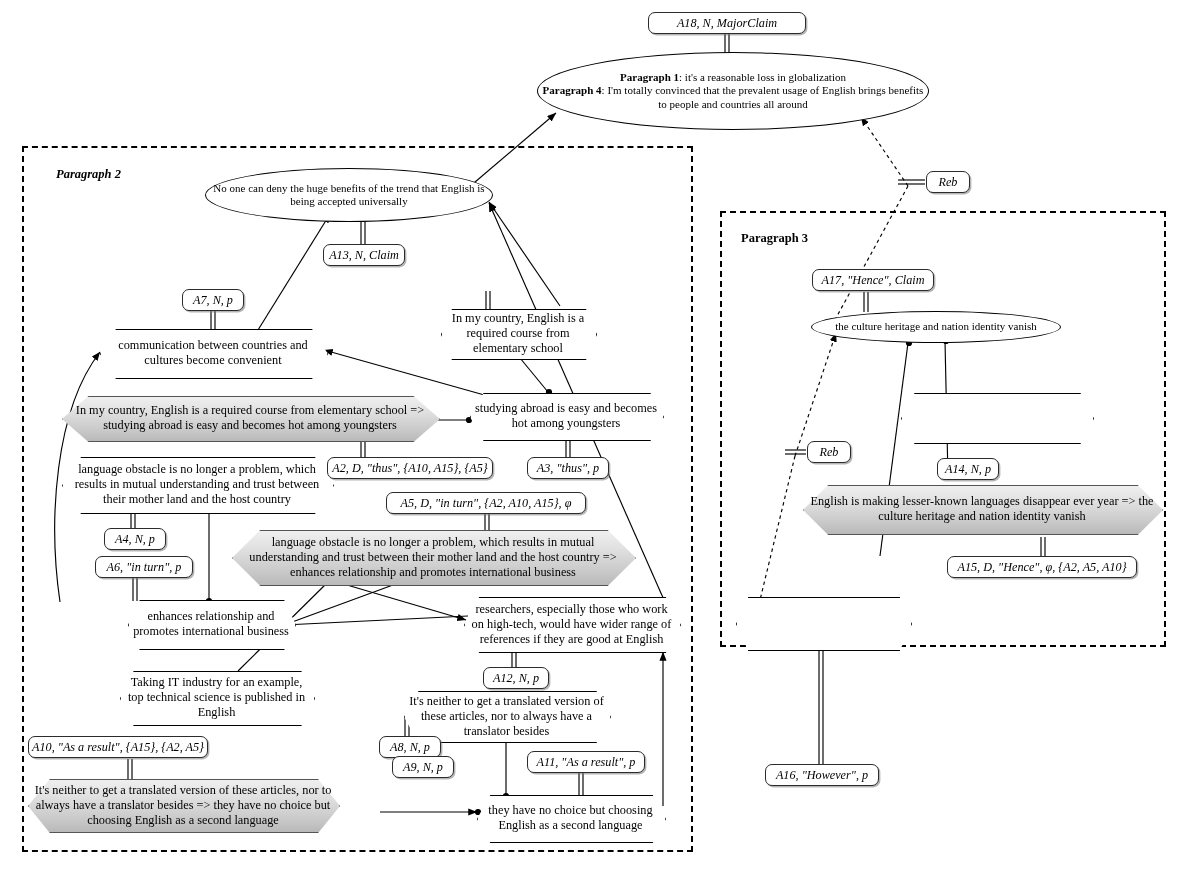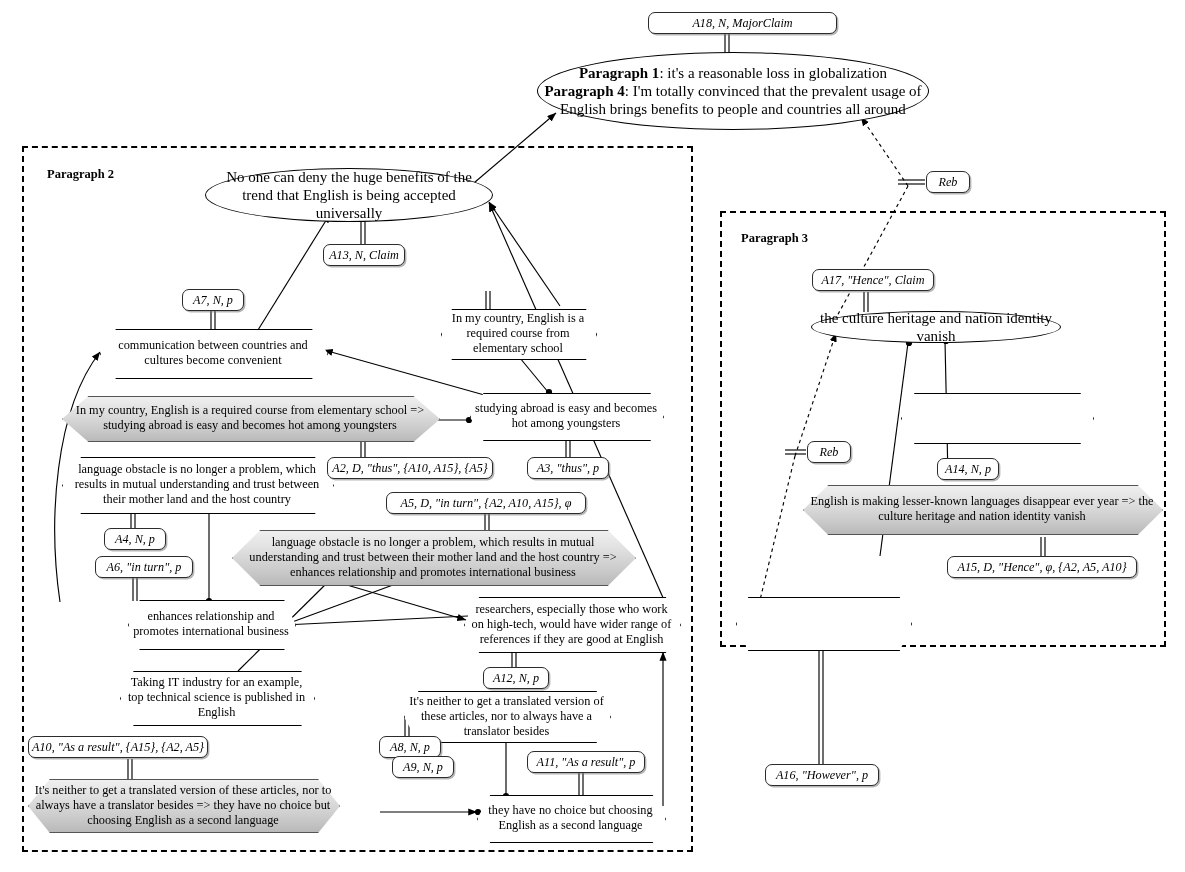--- a/index.html
+++ b/index.html
@@ -10,21 +10,21 @@
 
   
   .para-box{position:absolute;border:2px dashed #000;box-sizing:border-box;}
   .para-label{position:absolute;font-weight:bold;font-size:12.5px;color:#000;white-space:nowrap;}
 
   
   .node{position:absolute;box-sizing:border-box;display:flex;align-items:center;justify-content:center;text-align:center;}
   .node .txt{display:block;line-height:1.22;padding:0 4px;}
 
   
-  .ellipse{border:1.3px solid #000;border-radius:50%;background:#fff;font-size:15px;color:#000;}
+  .ellipse{border:1.3px solid #000;border-radius:50%;background:#fff;font-size:11px;color:#000;}
 
   
   .hex{font-size:12.3px;color:#000;}
   .hex .hexbody{
     position:absolute;left:0;top:0;width:100%;height:100%;
     background:#ffffff;border:1.2px solid #000;
     clip-path:polygon(7% 0,93% 0,100% 50%,93% 100%,7% 100%,0 50%);
     -webkit-clip-path:polygon(7% 0,93% 0,100% 50%,93% 100%,7% 100%,0 50%);
   }
   .hex .txt{position:relative;z-index:2;}
@@ -169,26 +169,26 @@
       <circle cx="209" cy="601" r="3.1"></circle>
       <circle cx="284" cy="625" r="3.1"></circle>
       <circle cx="506" cy="796" r="3.1"></circle>
       <circle cx="478" cy="812" r="3.1"></circle>
       <circle cx="946" cy="341" r="3.1"></circle>
       <circle cx="909" cy="343" r="3.1"></circle>
     </g>
   </svg>
 
   <div class="para-box" style="left:22px;top:146px;width:671px;height:706px;"></div>
-  <div class="para-label" style="left:47px;top:167px;">Paragraph 2</div>
+  <div class="para-label" style="left:56px;top:167px;font-style:italic;">Paragraph 2</div>
 
   <div class="para-box" style="left:720px;top:211px;width:446px;height:436px;"></div>
   <div class="para-label" style="left:741px;top:231px;">Paragraph 3</div>
 
-  <div class="lbl" style="left:648px;top:12px;width:189px;height:22px;">A18, N, MajorClaim</div>
+  <div class="lbl" style="left:648px;top:12px;width:158px;height:22px;">A18, N, MajorClaim</div>
 
   <div class="node ellipse" style="left:537px;top:52px;width:392px;height:78px;">
     <span class="txt">
       <b>Paragraph 1</b><span>: it's a reasonable loss in globalization</span><br>
       <b>Paragraph 4</b><span>:  I'm totally convinced that the prevalent usage of English brings benefits to people and countries all around</span>
     </span>
   </div>
 
   <div class="lbl" style="left:926px;top:171px;width:44px;height:22px;">Reb</div>
 

